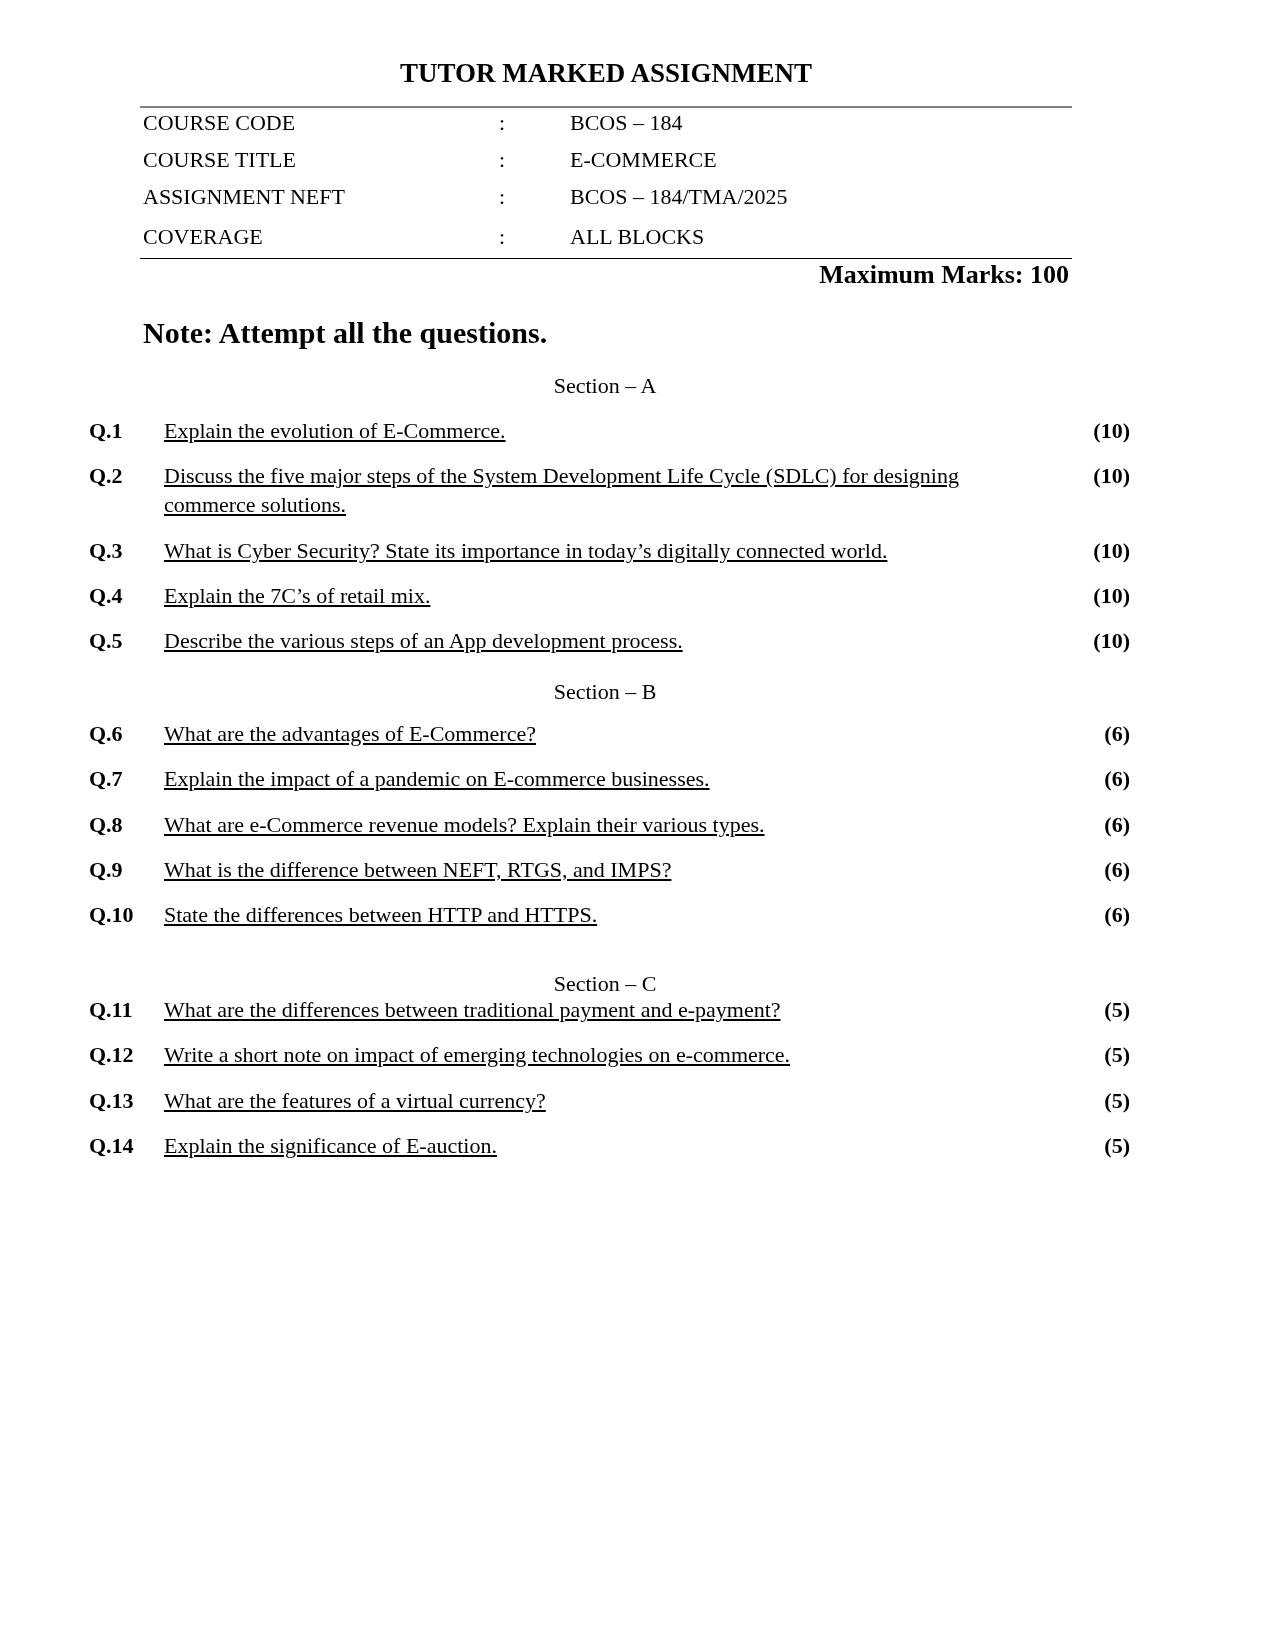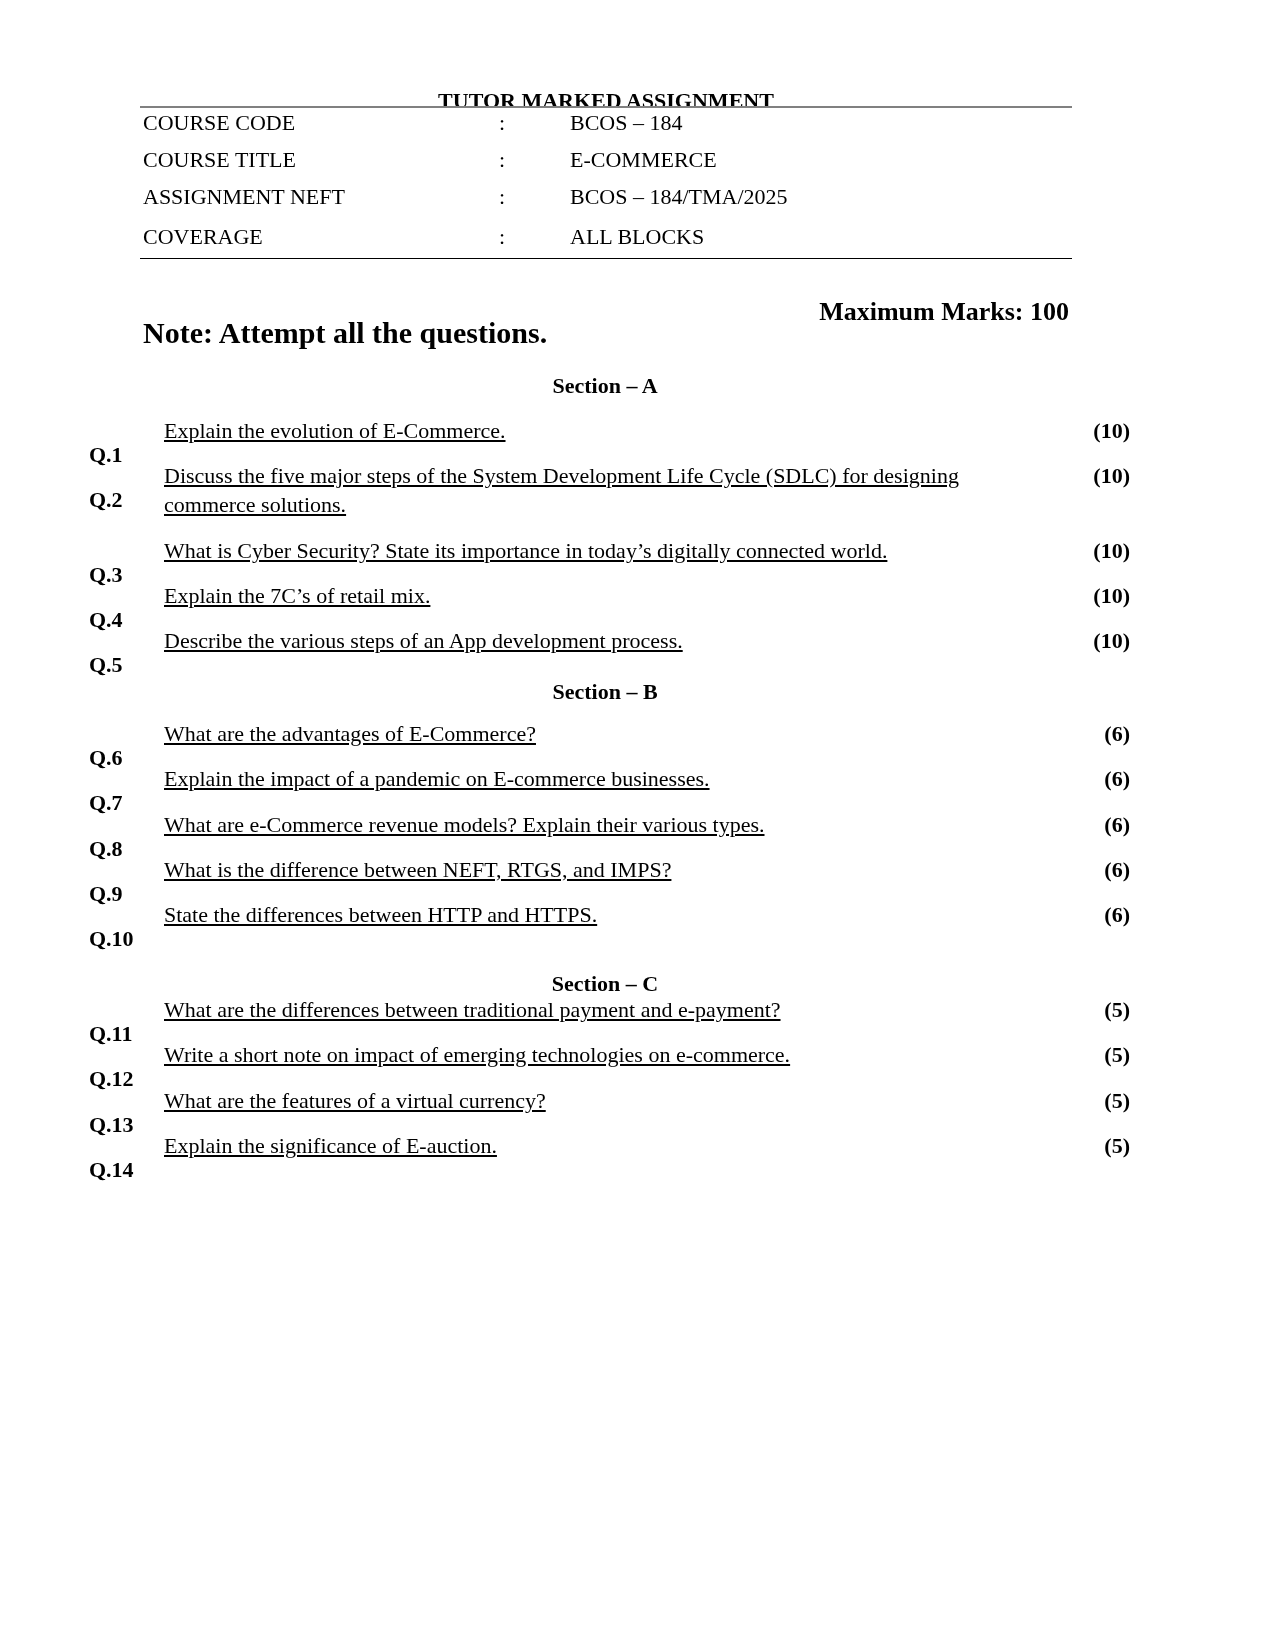--- a/index.html
+++ b/index.html
@@ -1,28 +1,28 @@
 <!DOCTYPE html>
 <html><head>
 <meta charset="utf-8">
 <style>
   html, body { margin:0; padding:0; background:#fff; }
   body { width:1275px; height:1650px; position:relative; font-family:"Liberation Serif", serif; color:#000; }
-  .title { position:absolute; left:140px; width:932px; top:88px; text-align:center; font-weight:bold; font-size:22px; }
+  .title { position:absolute; left:140px; width:932px; top:58px; text-align:center; font-weight:bold; font-size:27px; }
   .rule-top { position:absolute; left:140px; width:932px; top:106px; border-top:2px solid #808080; }
   .rule-bot { position:absolute; left:140px; width:932px; top:258px; border-top:1.5px solid #000; }
   .meta-row { position:absolute; left:143px; width:930px; height:36px; font-weight:normal; font-size:22px; }
   .meta-row .k { position:absolute; left:0; }
   .meta-row .c { position:absolute; left:356px; }
   .meta-row .v { position:absolute; left:427px; }
-  .maxmarks { position:absolute; right:206px; top:260px; font-weight:bold; font-size:26px;margin-top:37px; }
+  .maxmarks { position:absolute; right:206px; top:260px; font-weight:bold; font-size:26px; }
   .note { position:absolute; left:143px; top:316px; font-weight:bold; font-size:30px; }
-  .section { position:absolute; left:0; width:1210px; text-align:center; font-weight:bold; font-size:22px; }
+  .section { position:absolute; left:0; width:1210px; text-align:center; font-weight:normal; font-size:22px; }
   .q { position:absolute; left:89px; width:1041px; font-size:22px; line-height:29px; }
-  .q .num { position:absolute; left:0; font-weight:bold;margin-top:24px; }
+  .q .num { position:absolute; left:0; font-weight:bold; }
   .q .txt { position:absolute; left:75px; width:880px;text-decoration:underline; }
   .q .marks { position:absolute; right:0; font-weight:bold; }
 </style>
 </head>
 <body>
 
 <div class="title">TUTOR MARKED ASSIGNMENT</div>
 <div class="rule-top"></div>
 
 <div class="meta-row" style="top:110px">

